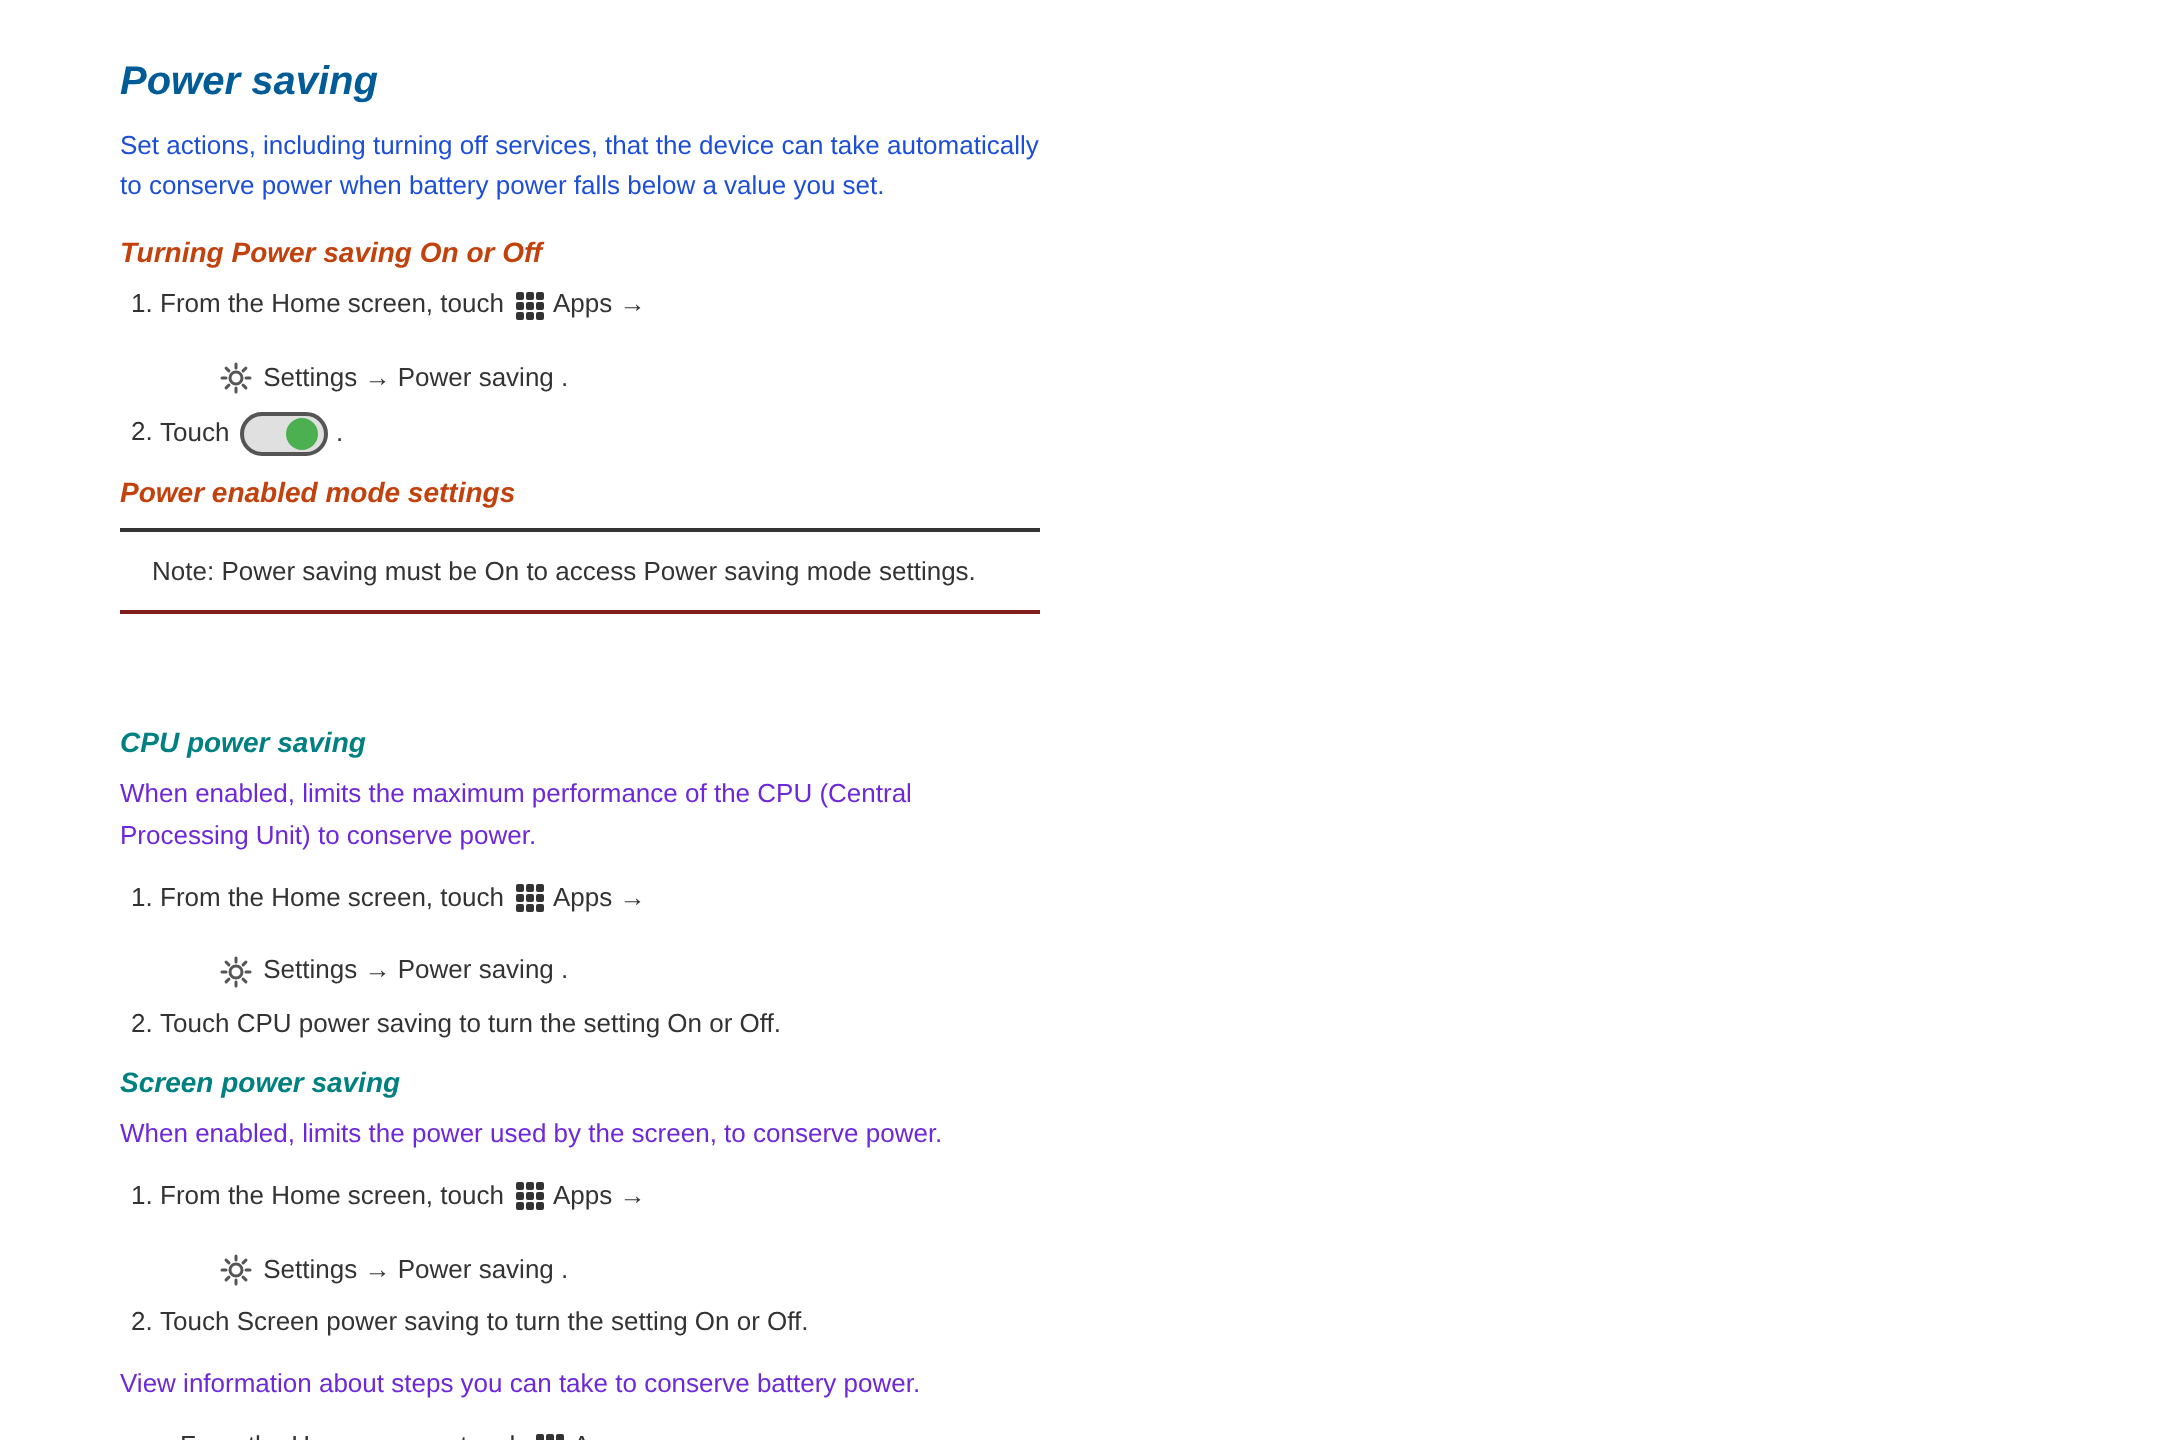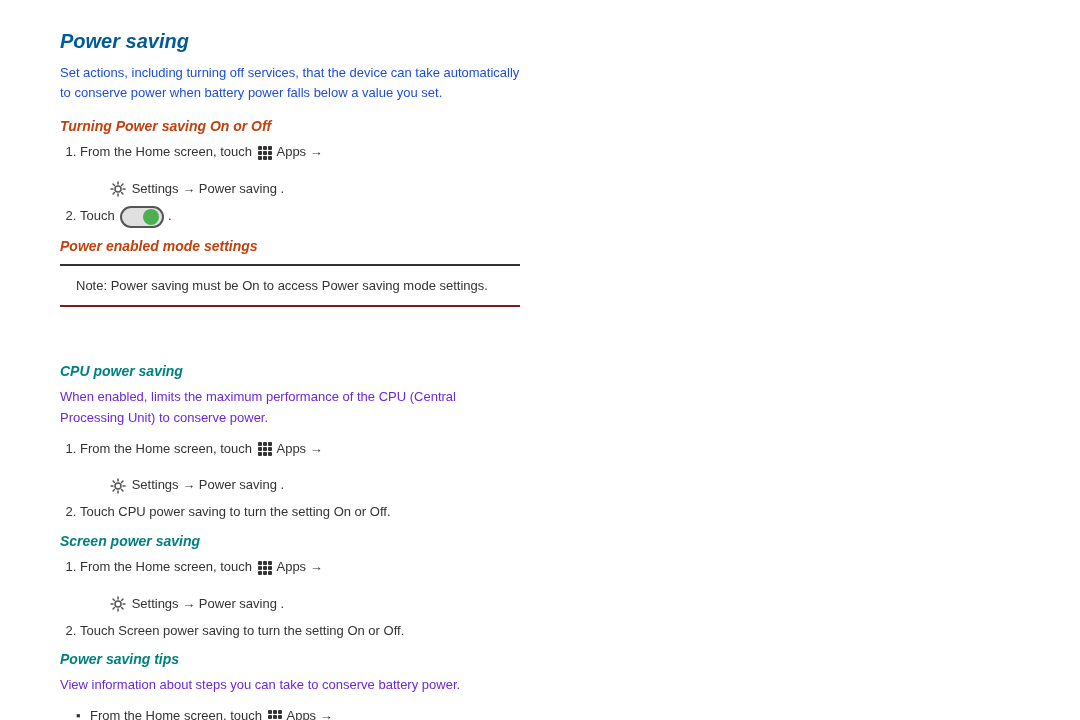--- a/index.html
+++ b/index.html
@@ -267,20 +267,21 @@
         </div>
       </li>
       <li>
         <span>Touch </span>
         <span class="bold">CPU power saving</span>
         <span> to turn the setting On or Off.</span>
       </li>
     </ol>
 
     <div class="section-title teal">Screen power saving</div>
+    <div class="section-body">When enabled, limits the power used by the screen, to conserve power.</div>
 
     <ol class="numbered-list">
       <li>
         <span>From the Home screen, touch </span>
         <span class="apps-grid">
           <span></span>
             <span></span>
             <span></span>
           <span></span>
             <span></span>
@@ -302,21 +303,20 @@
           <span>.</span>
         </div>
       </li>
       <li>
         <span>Touch </span>
         <span class="bold">Screen power saving</span>
         <span> to turn the setting On or Off.</span>
       </li>
     </ol>
 
-    <div class="section-title teal">Power saving tips</div>
     <div class="section-body">View information about steps you can take to conserve battery power.</div>
 
     <ul class="bullet-list">
       <li>
         <span>From the Home screen, touch </span>
         <span class="apps-grid">
           <span></span>
             <span></span>
             <span></span>
           <span></span>

